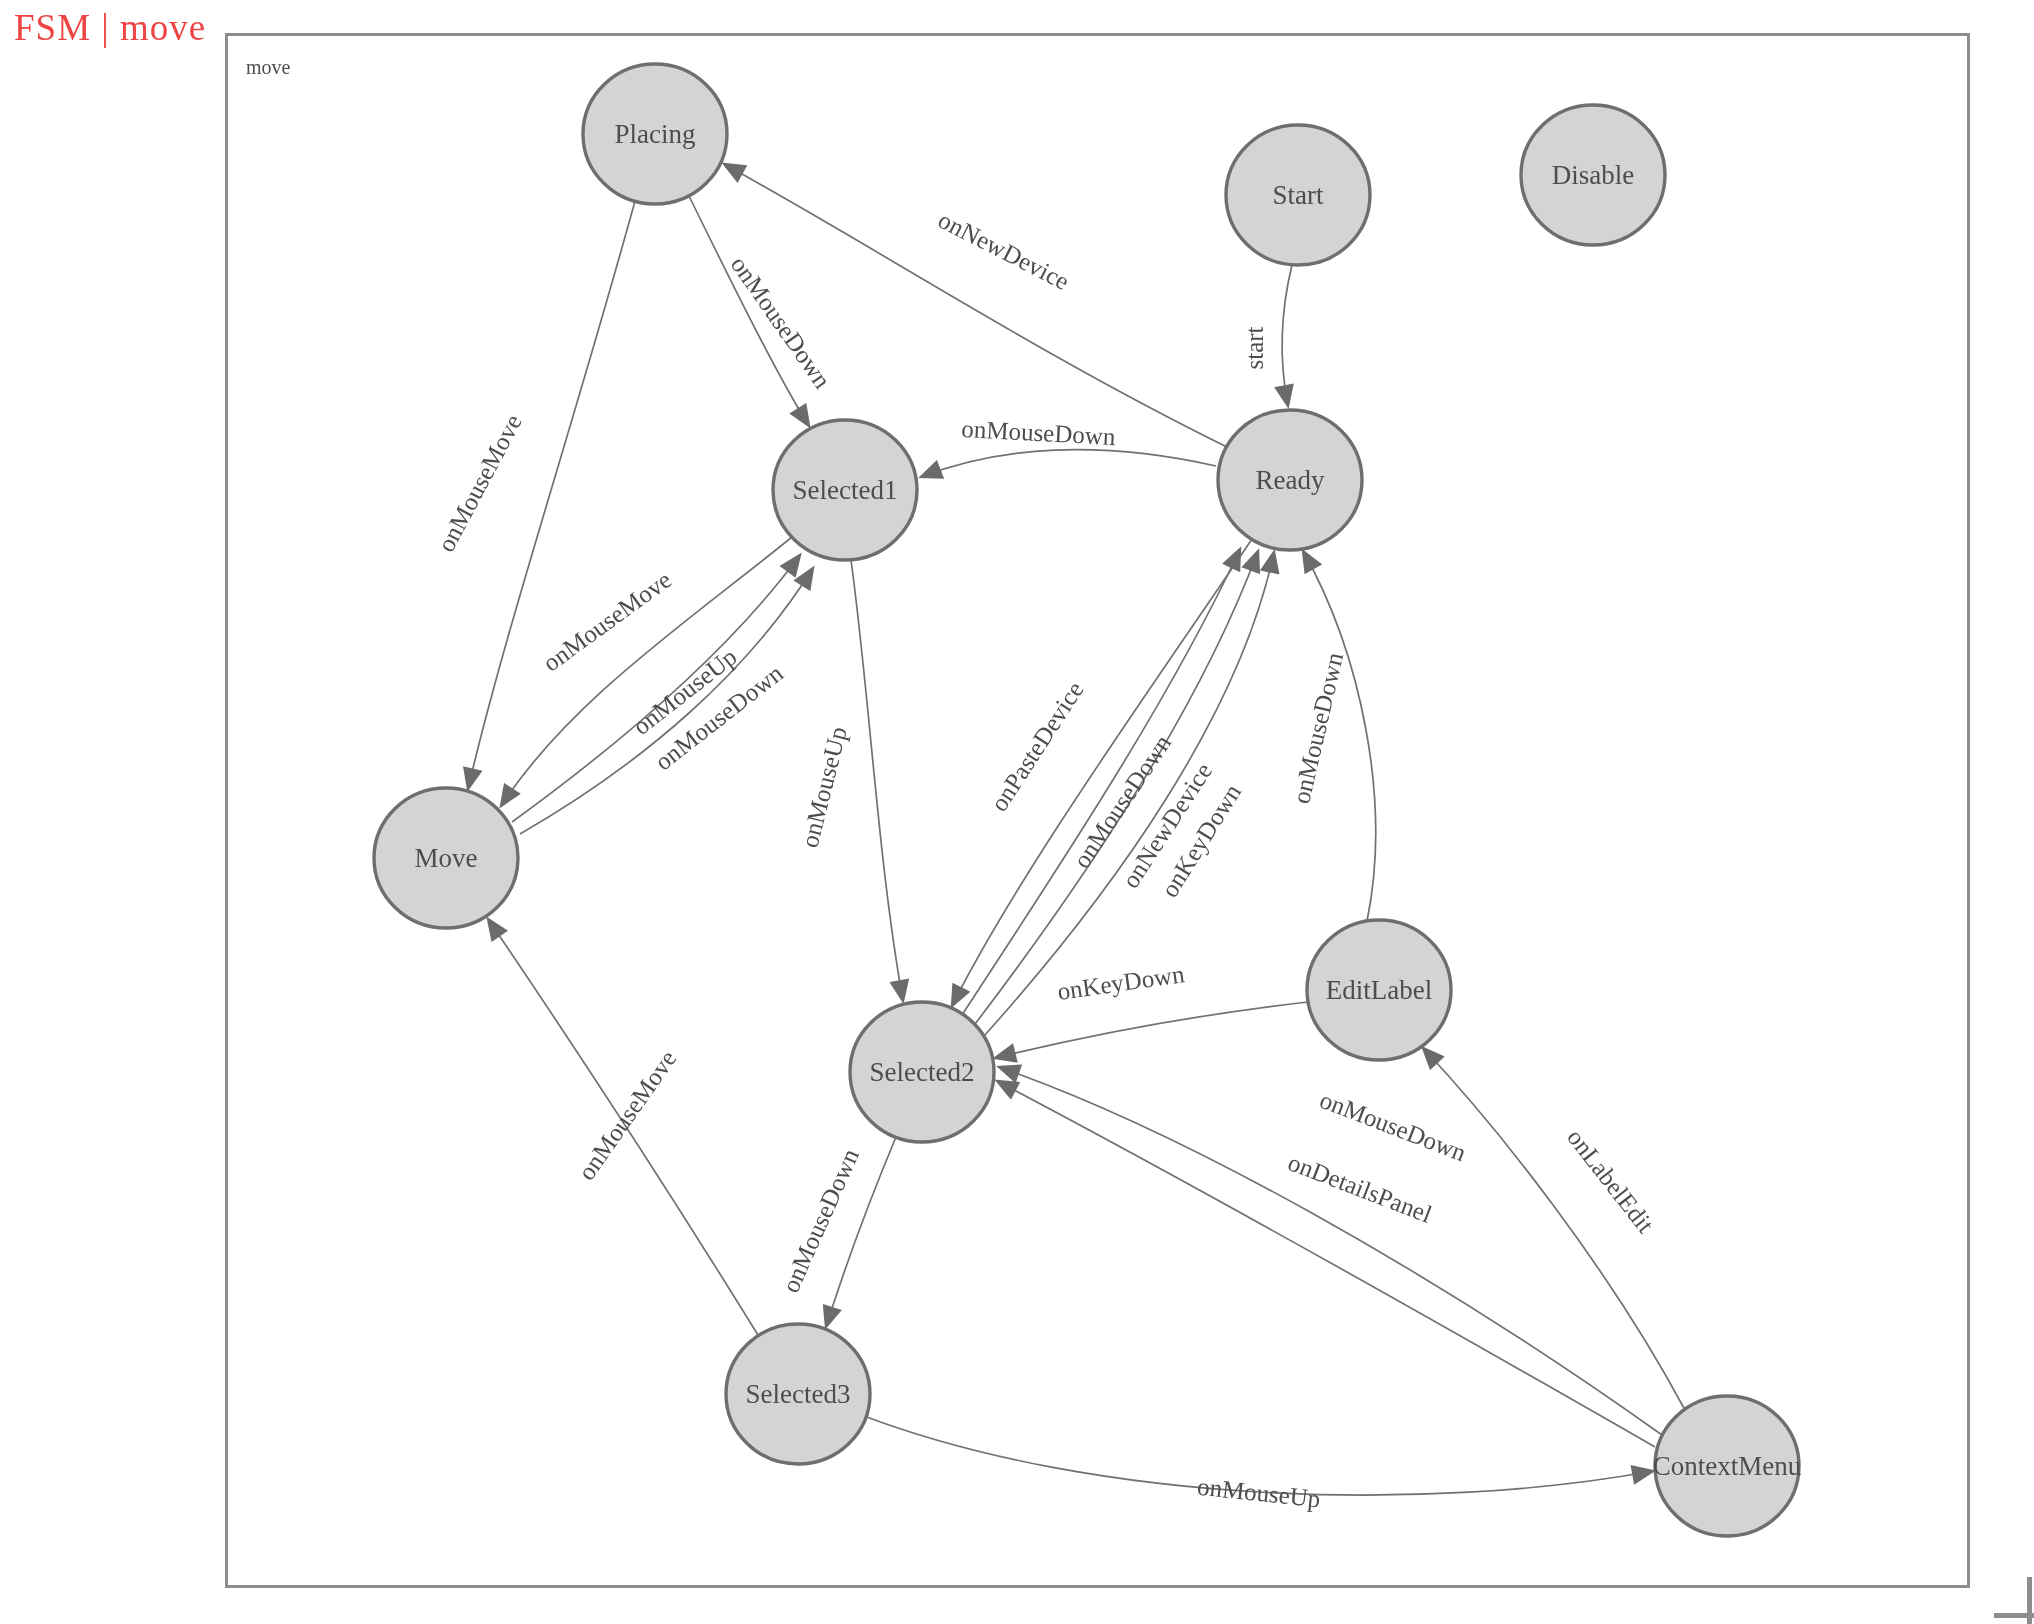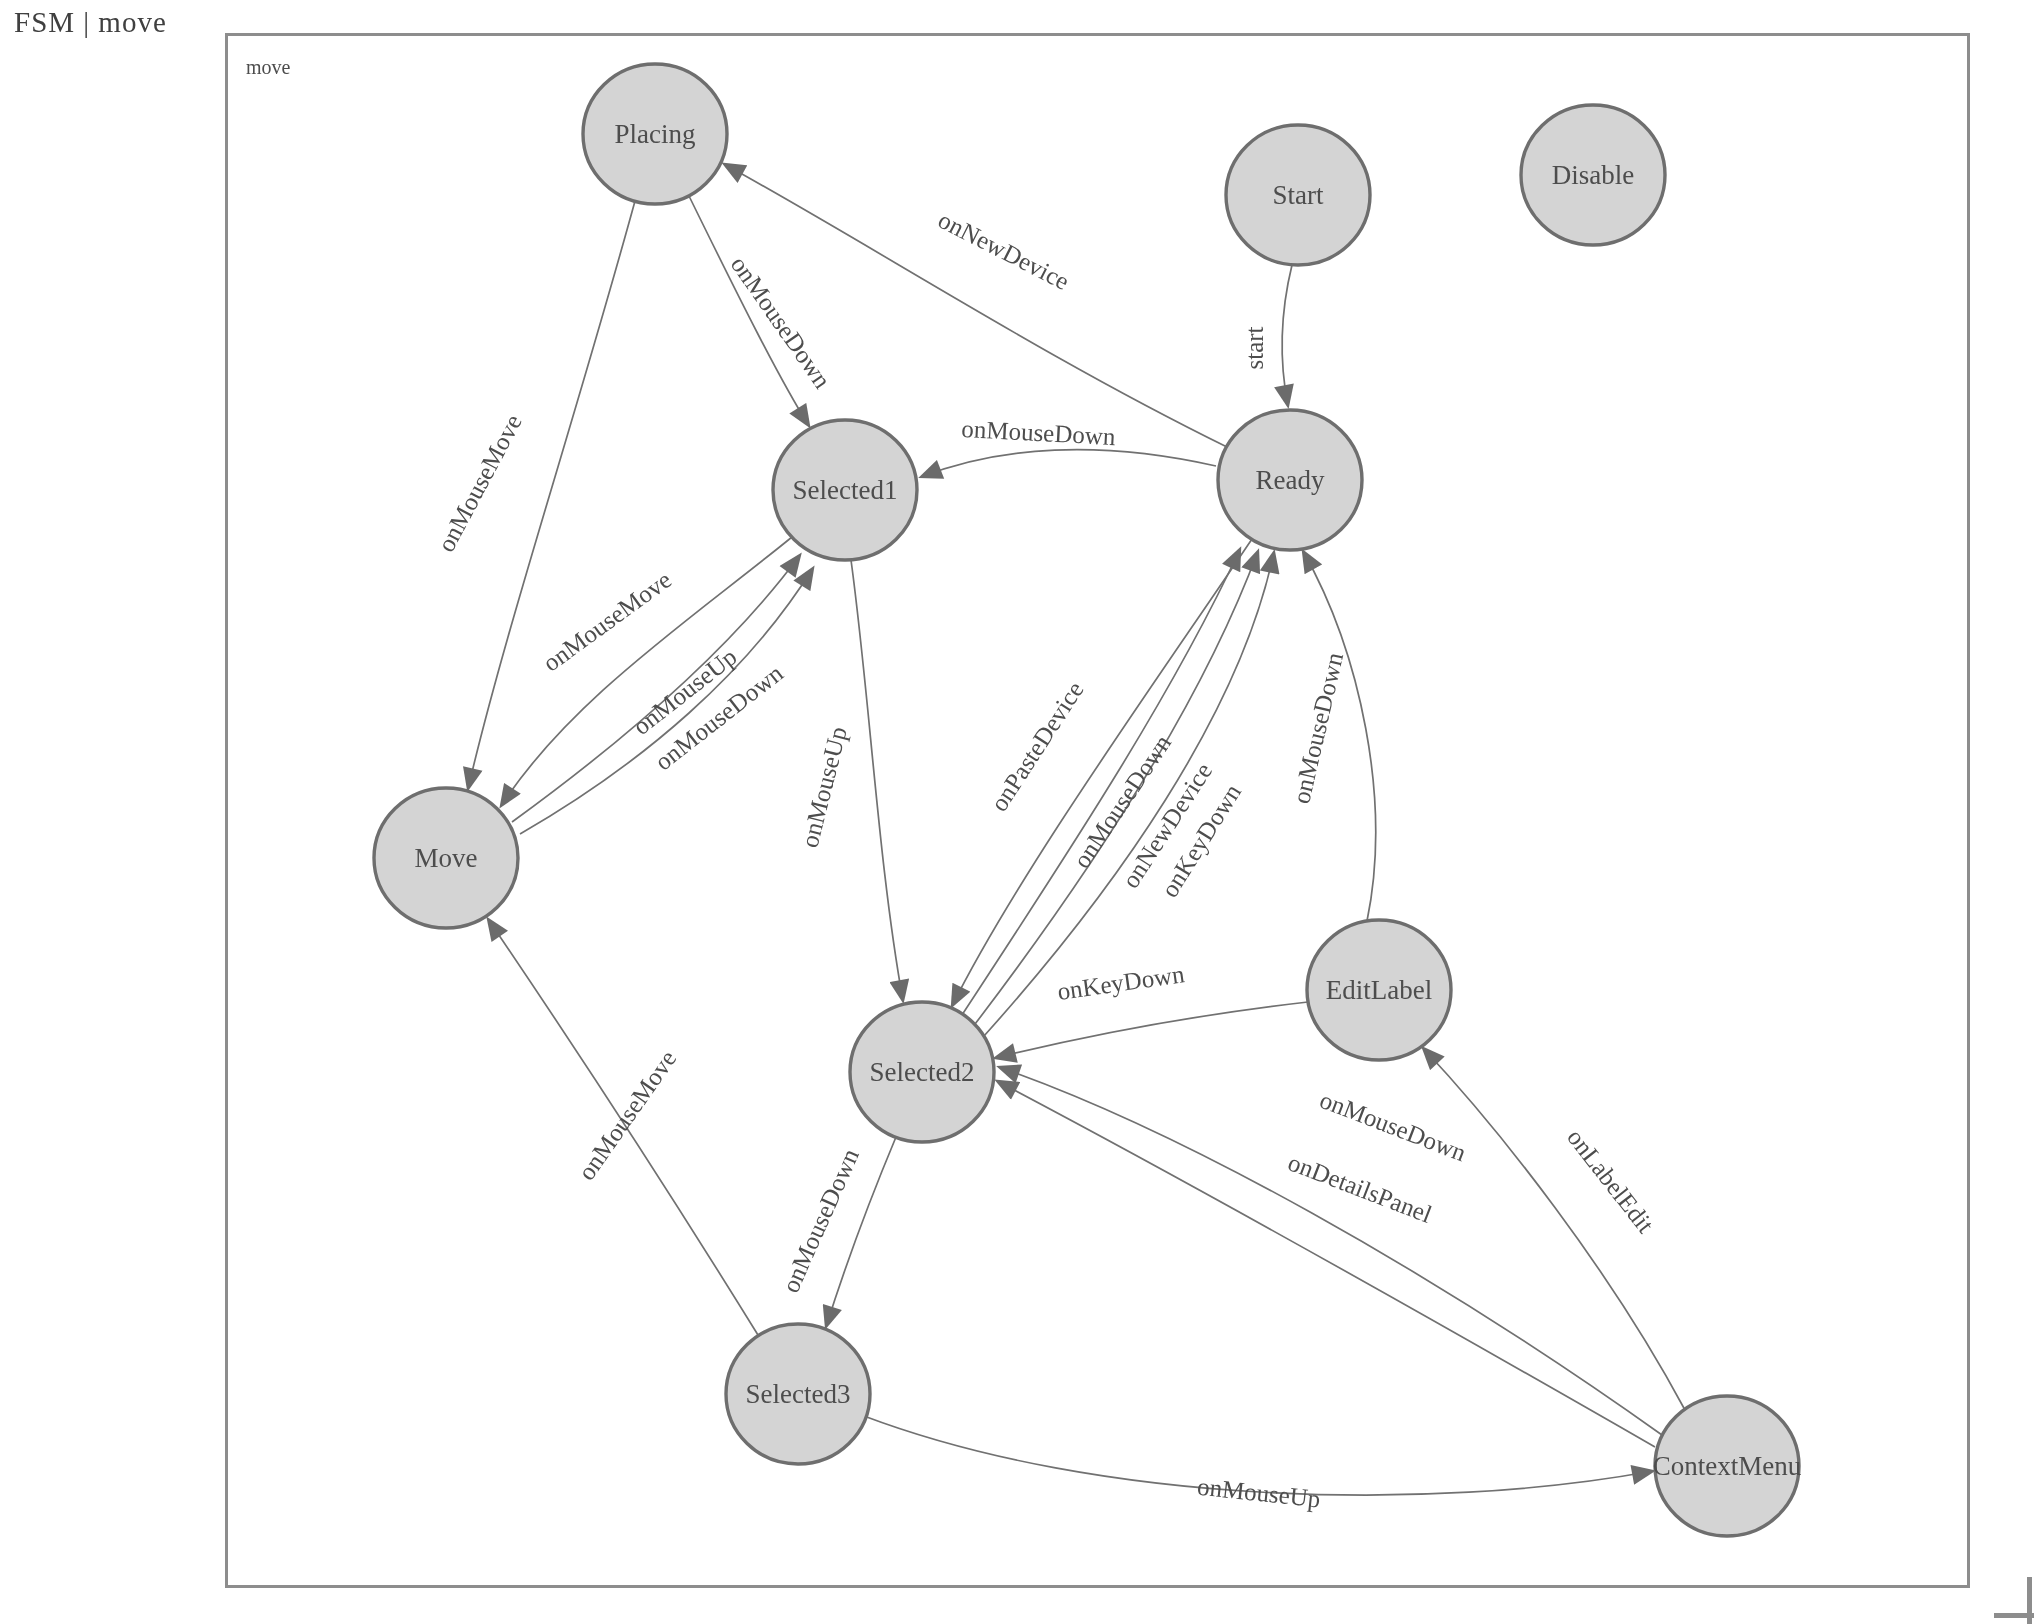--- a/index.html
+++ b/index.html
@@ -4,21 +4,21 @@
 <style>
   html,body{margin:0;padding:0;background:#ffffff;}
   body{
     position:relative;
     width:2034px;height:1624px;
     overflow:hidden;
     font-family:"Liberation Serif","DejaVu Serif",serif;
   }
   .page-title{
     position:absolute;left:14px;top:6px;
-    font-size:29px;color:#404040;letter-spacing:1px;
+    font-size:37px;color:#ef4444;letter-spacing:1px;
     white-space:pre;
     font-family:Liberation Serif, serif;
   }
   .canvas-box{
     position:absolute;left:225px;top:33px;
     width:1745px;height:1555px;
     border:3px solid #8d8d8d;
     box-sizing:border-box;
     background:#ffffff;
   }

